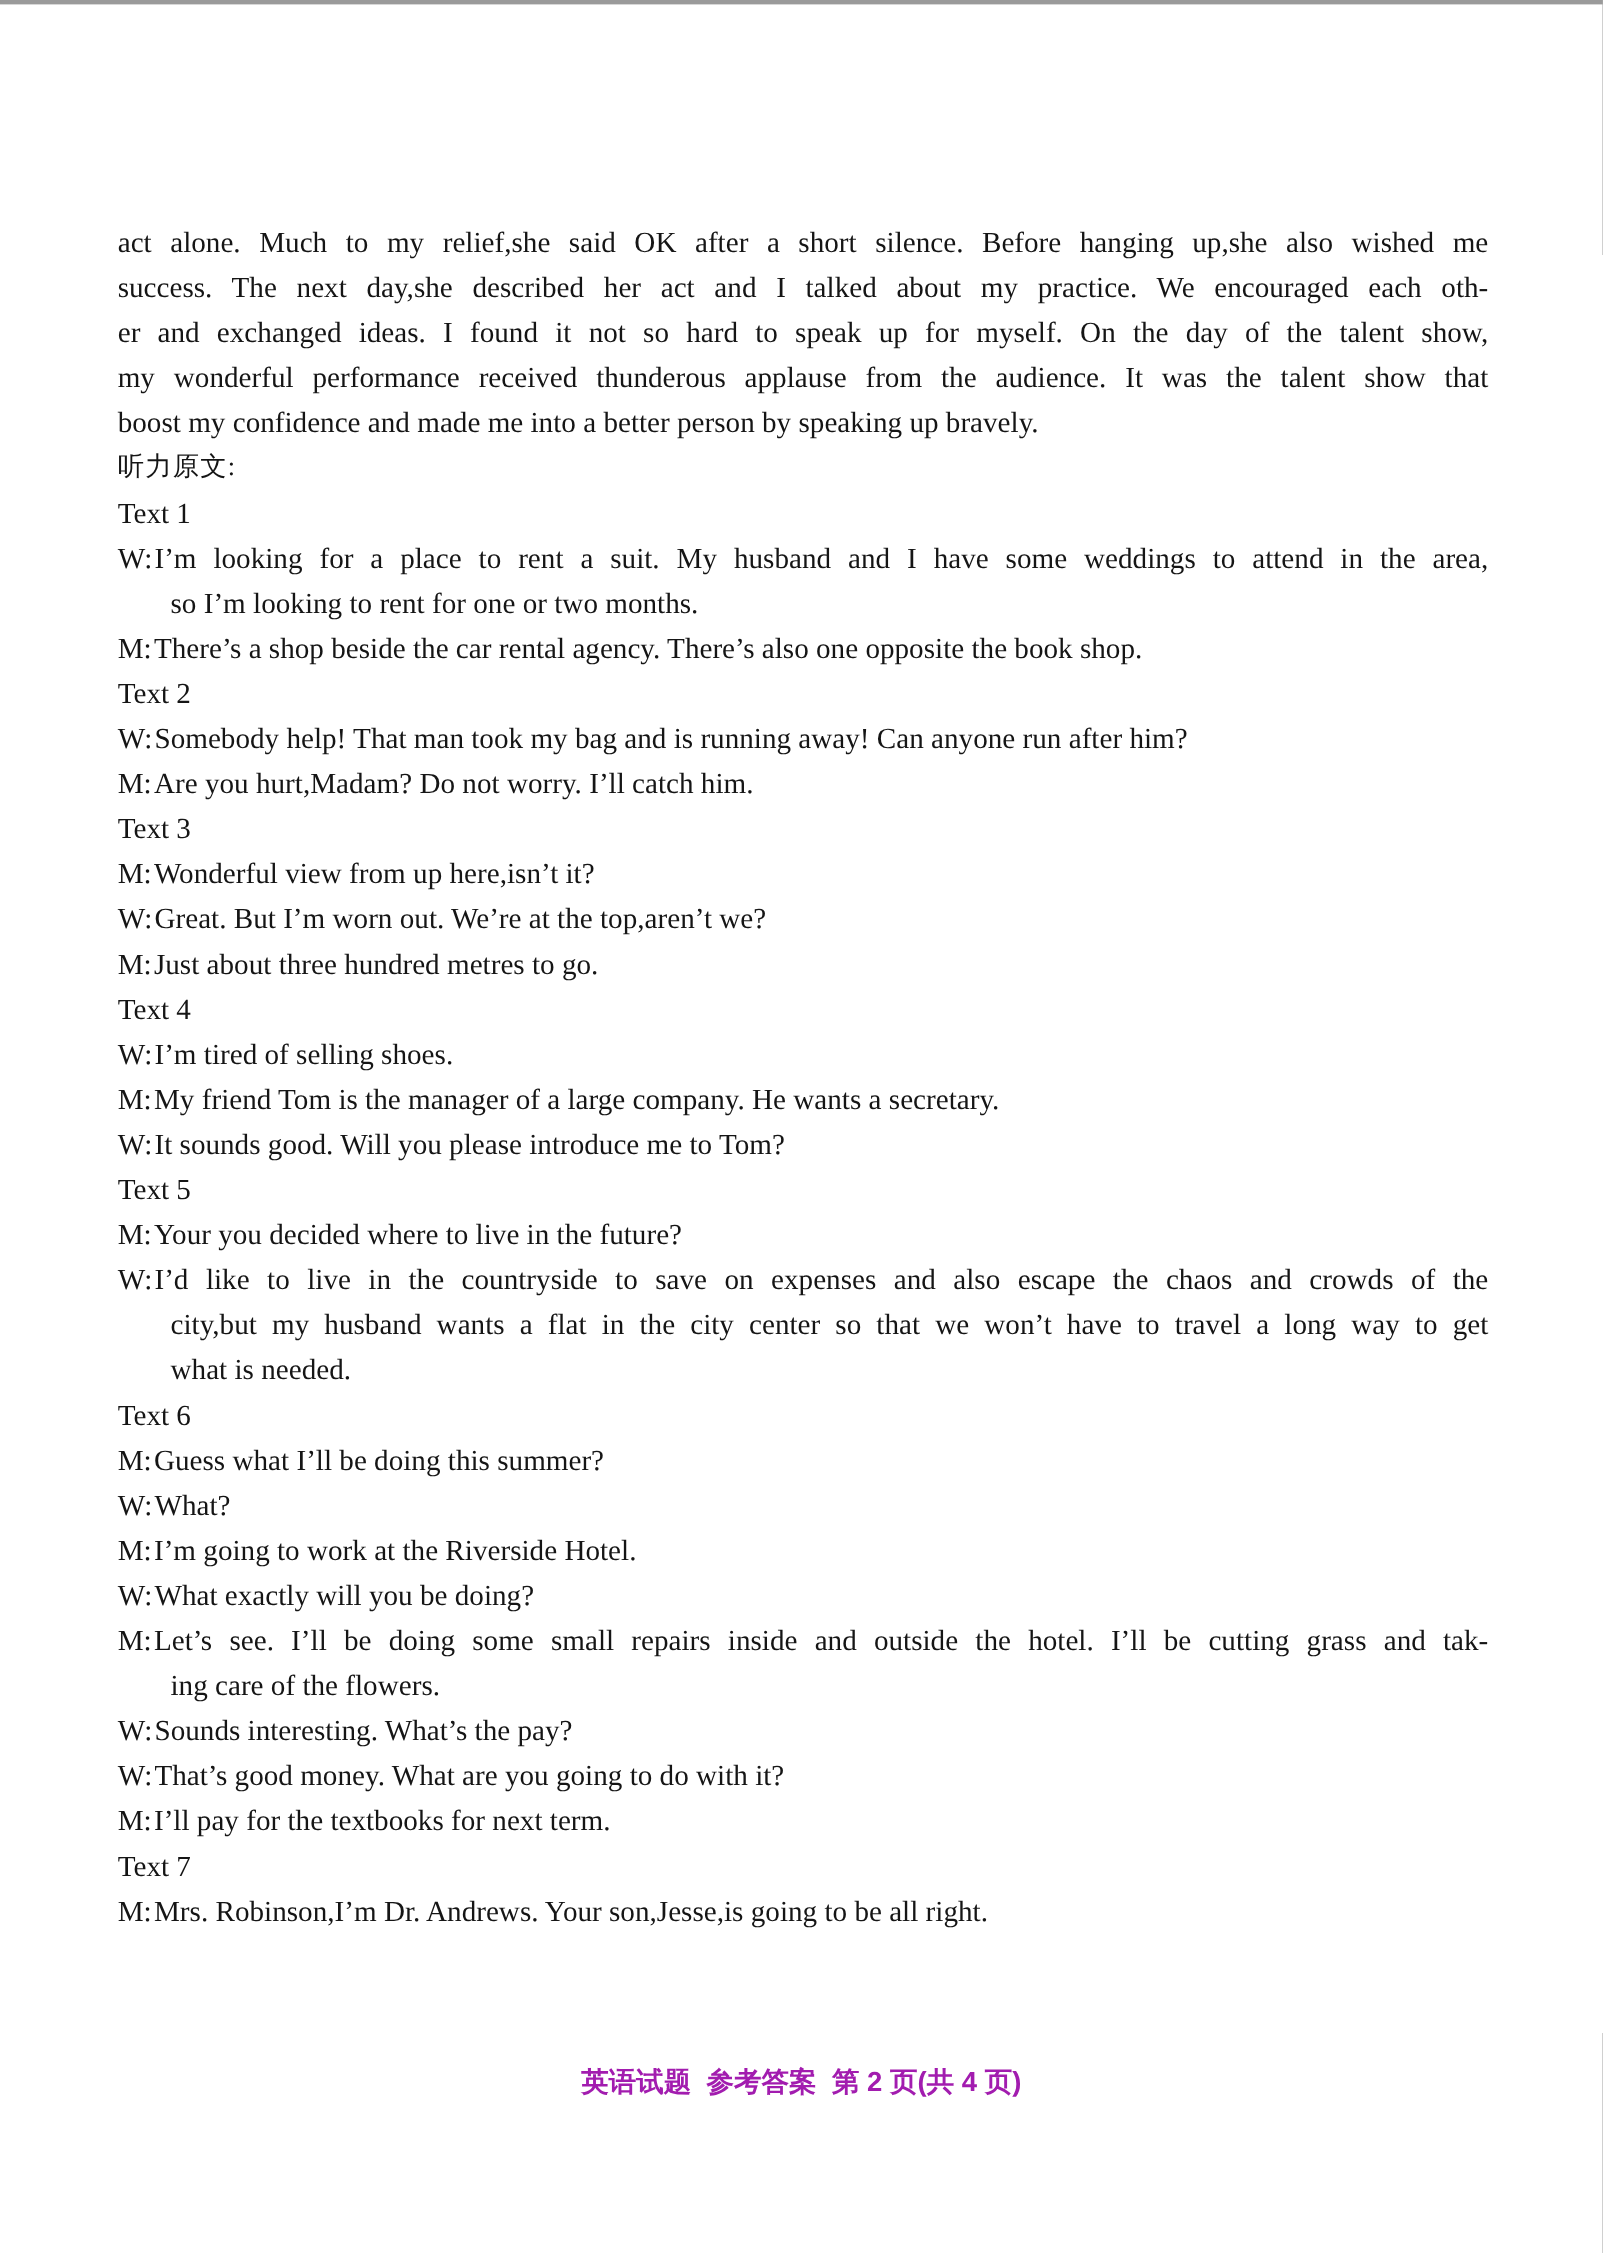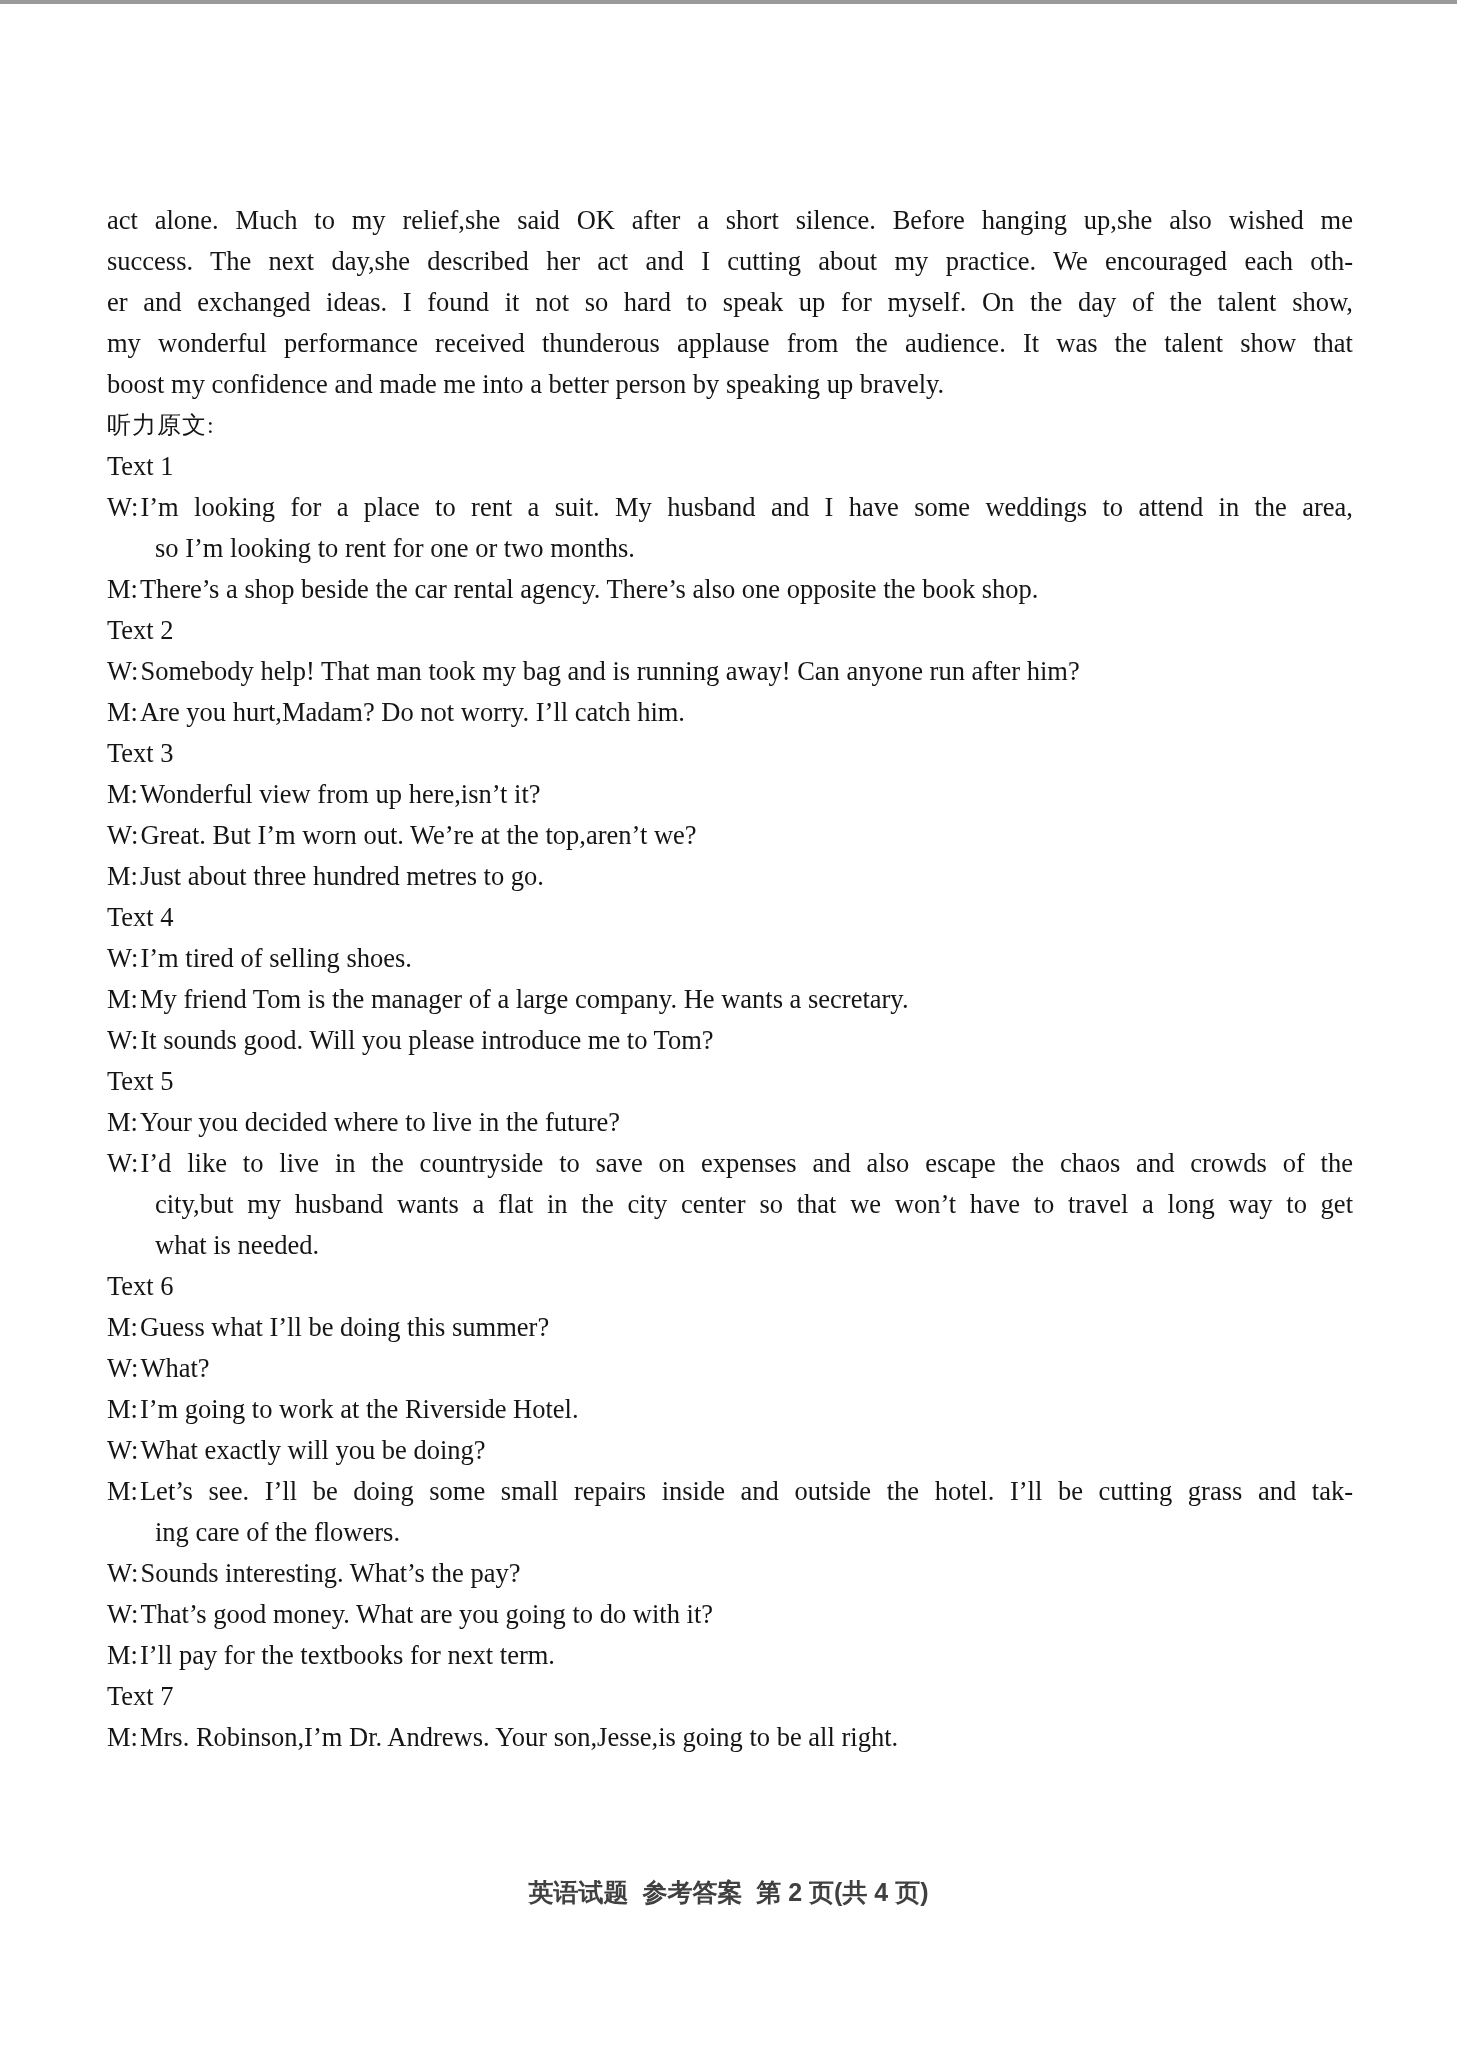--- a/index.html
+++ b/index.html
@@ -37,31 +37,31 @@
   }
   .spk{padding-right:2px;}
   .footer{
     position:absolute;
     top:1872px;left:0;width:100%;
     text-align:center;
     font-family:"Liberation Sans","DejaVu Sans",sans-serif;
     font-weight:700;
     font-size:25px;
     white-space:pre;
-    color:#404040;
+    color:#a21caf;
   }
 </style>
 </head>
 <body>
 
 <div class="page">
   <div class="content">
 
     <div class="ln j">act alone. Much to my relief,she said OK after a short silence. Before hanging up,she also wished me</div>
-    <div class="ln j">success. The next day,she described her act and I cutting about my practice. We encouraged each oth-</div>
+    <div class="ln j">success. The next day,she described her act and I talked about my practice. We encouraged each oth-</div>
     <div class="ln j">er and exchanged ideas. I found it not so hard to speak up for myself. On the day of the talent show,</div>
     <div class="ln j">my wonderful performance received thunderous applause from the audience. It was the talent show that</div>
     <div class="ln">boost my confidence and made me into a better person by speaking up bravely.</div>
 
     <div class="ln label-cn">听力原文:</div>
 
     <div class="ln heading">Text 1</div>
     <div class="ln j"><span class="spk">W:</span><span>I’m looking for a place to rent a suit. My husband and I have some weddings to attend in the area,</span></div>
     <div class="ln ind"><span>so I’m looking to rent for one or two months.</span></div>
     <div class="ln"><span class="spk">M:</span><span>There’s a shop beside the car rental agency. There’s also one opposite the book shop.</span></div>

